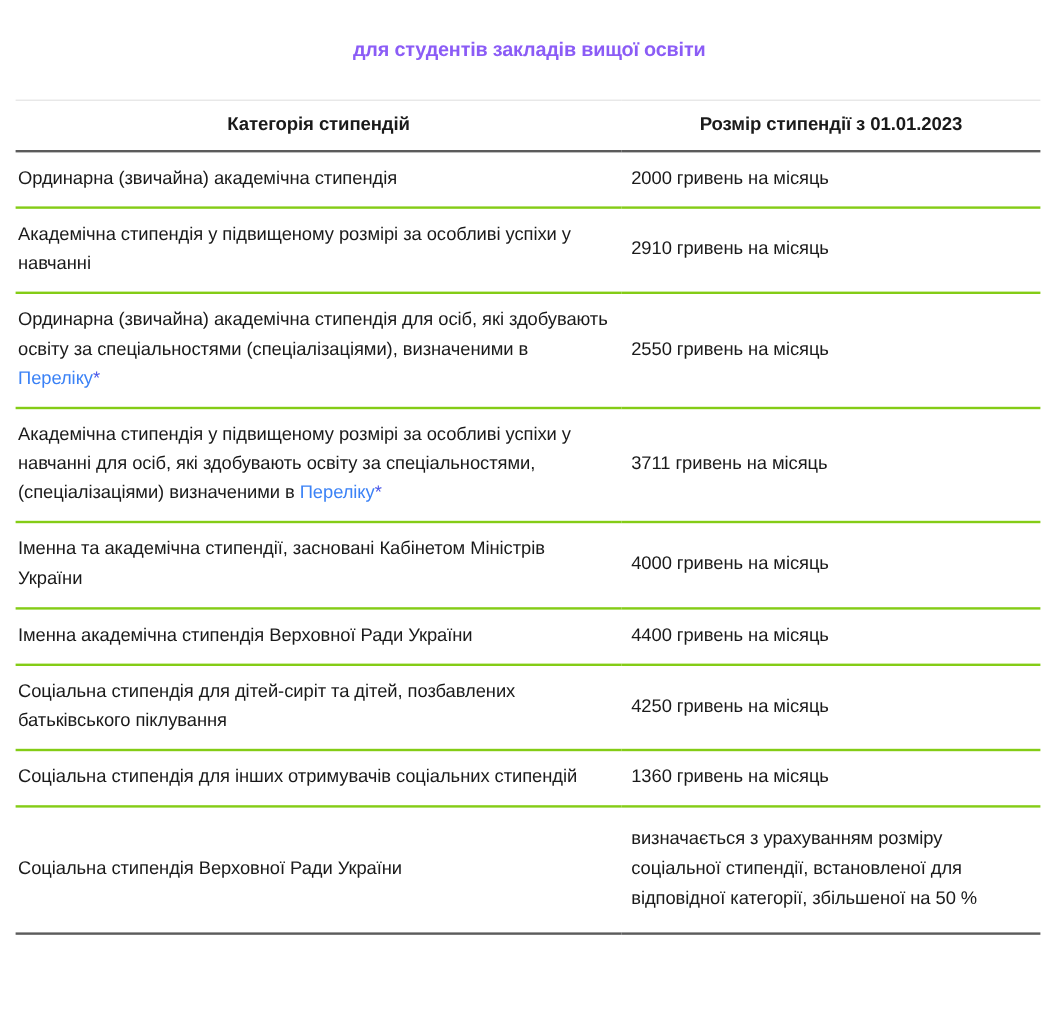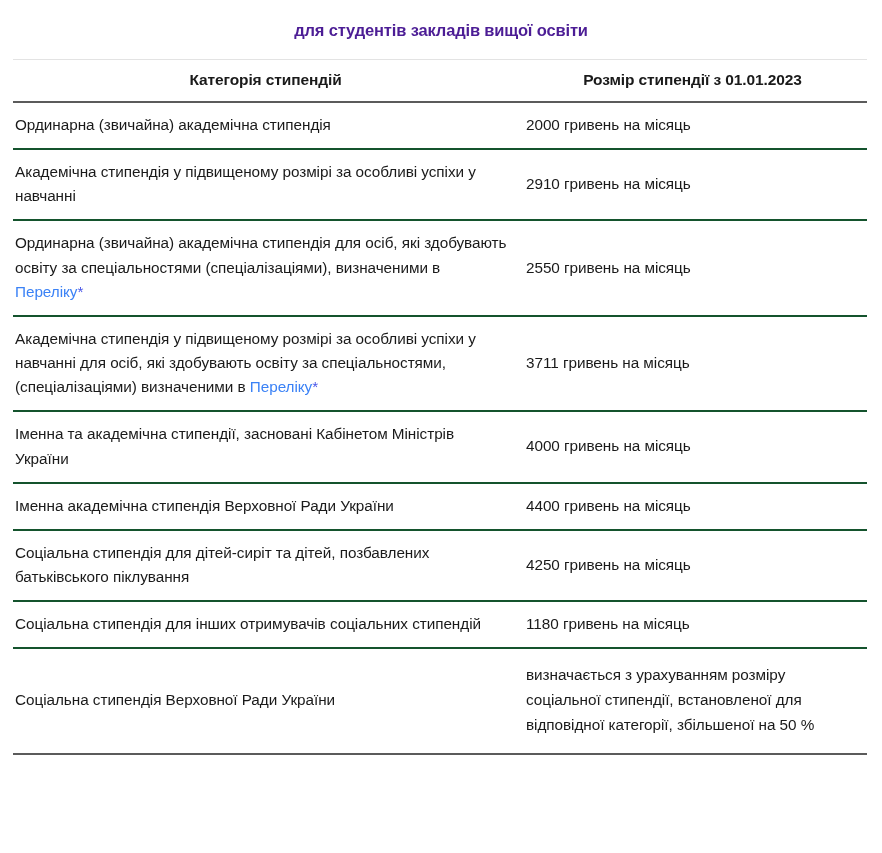--- a/index.html
+++ b/index.html
@@ -21,24 +21,24 @@
     height: 853px;
     position: relative;
     box-sizing: border-box;
   }
 
   
   .caption {
     text-align: center;
     font-size: 16.5px;
     font-weight: bold;
-    color: #4c1d95;
+    color: #8b5cf6;
     letter-spacing: -0.15px;
     padding: 21px 0 19px 0;
-    margin: 0 13px;
+    margin: 12px 13px;
   }
 
   
   .stipend-table {
     width: 854px;
     margin: 0 13px 0 13px;
     border-collapse: collapse;
     table-layout: fixed;
   }
 
@@ -50,21 +50,21 @@
     font-weight: bold;
     color: #1a1a1a;
     padding: 11px 6px 12px 6px;
     border-top: 1px solid #e3e3e3;
     border-bottom: 2px solid #5b5b5b;
     letter-spacing: -0.1px;
     vertical-align: middle;
   }
 
   .stipend-table tbody td {
-    border-bottom: 2px solid #14532d;
+    border-bottom: 2px solid #84cc16;
     font-size: 15.3px;
     line-height: 1.58;
     color: #1a1a1a;
     vertical-align: middle;
     letter-spacing: -0.05px;
   }
 
   .stipend-table tbody tr:last-child td {
     border-bottom: 2px solid #5b5b5b;
   }
@@ -133,21 +133,21 @@
         <tr>
           <td class="cat"><span>Іменна академічна стипендія Верховної Ради України</span></td>
           <td class="amt"><span>4400 гривень на місяць</span></td>
         </tr>
         <tr>
           <td class="cat"><span>Соціальна стипендія для дітей-сиріт та дітей, позбавлених батьківського піклування</span></td>
           <td class="amt"><span>4250 гривень на місяць</span></td>
         </tr>
         <tr>
           <td class="cat"><span>Соціальна стипендія для інших отримувачів соціальних стипендій</span></td>
-          <td class="amt"><span>1180 гривень на місяць</span></td>
+          <td class="amt"><span>1360 гривень на місяць</span></td>
         </tr>
         <tr>
           <td class="cat"><span>Соціальна стипендія Верховної Ради України</span></td>
           <td class="amt multiline"><span>визначається з урахуванням розміру соціальної стипендії, встановленої для відповідної категорії, збільшеної на 50 %</span></td>
         </tr>
       </tbody>
   </table>
 
 </div>
 

